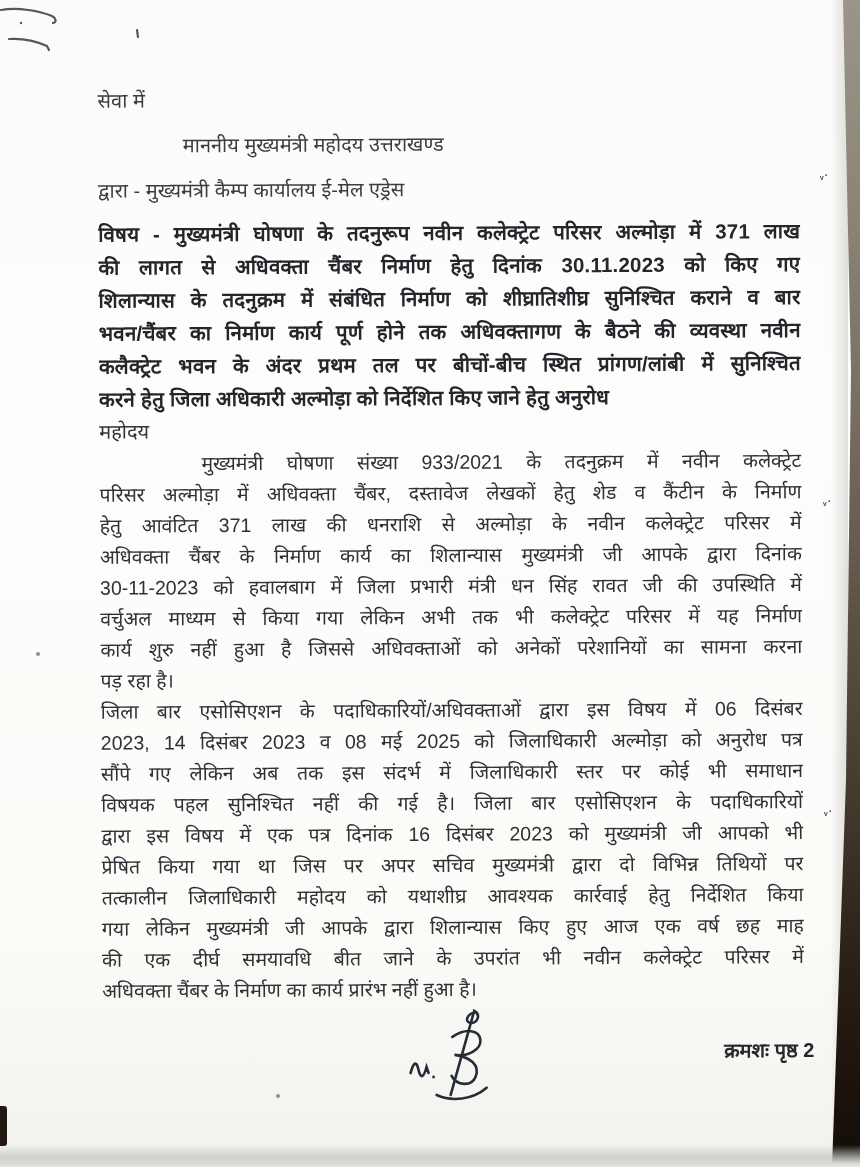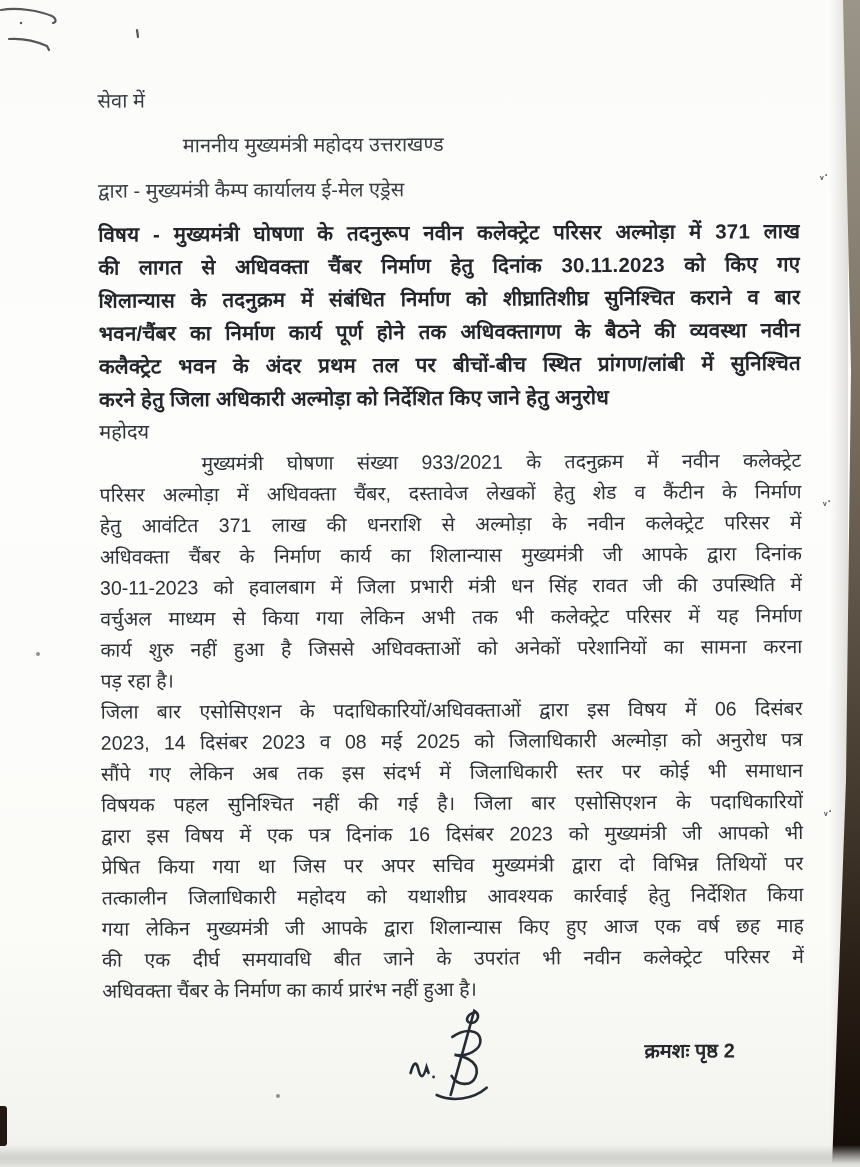--- a/index.html
+++ b/index.html
@@ -25,21 +25,21 @@
   }
   .blk .line:last-child{text-align-last:left;}
   .addr{font-size:20px;line-height:26px;color:#3a3d42;}
   .subject{font-size:20.5px;font-weight:700;color:#24262b;line-height:33px;}
   .subject .line{letter-spacing:0.2px;}
   .bodytxt{font-size:19.5px;color:#2e3136;line-height:31px;}
   .para1 .line:first-child{text-indent:102px;}
   .greeting{font-size:20px;color:#2f3237;}
   .cont-note{
     position:absolute;left:642px;top:1038px;width:170px;
-    font-size:20px;font-weight:700;color:#26282d;white-space:nowrap;
+    font-size:20px;font-weight:700;color:#26282d;white-space:nowrap;text-align:right;
   }
   .scan-edge{
     position:absolute;top:0;right:0;width:36px;height:1167px;
     background:linear-gradient(180deg,#9b9589 0%,#8b8477 18%,#786f62 35%,#5d5347 52%,#453a2e 68%,#2c2118 82%,#1b120c 93%,#140d08 100%);
     clip-path:polygon(19px 0px,36px 0px,36px 1167px,8px 1167px,22px 780px,27px 370px);
   }
   .edge-shadow{
     position:absolute;top:0;right:12px;width:18px;height:1167px;
     background:linear-gradient(90deg,rgba(90,85,75,0) 0%,rgba(90,85,75,0.18) 100%);
   }

